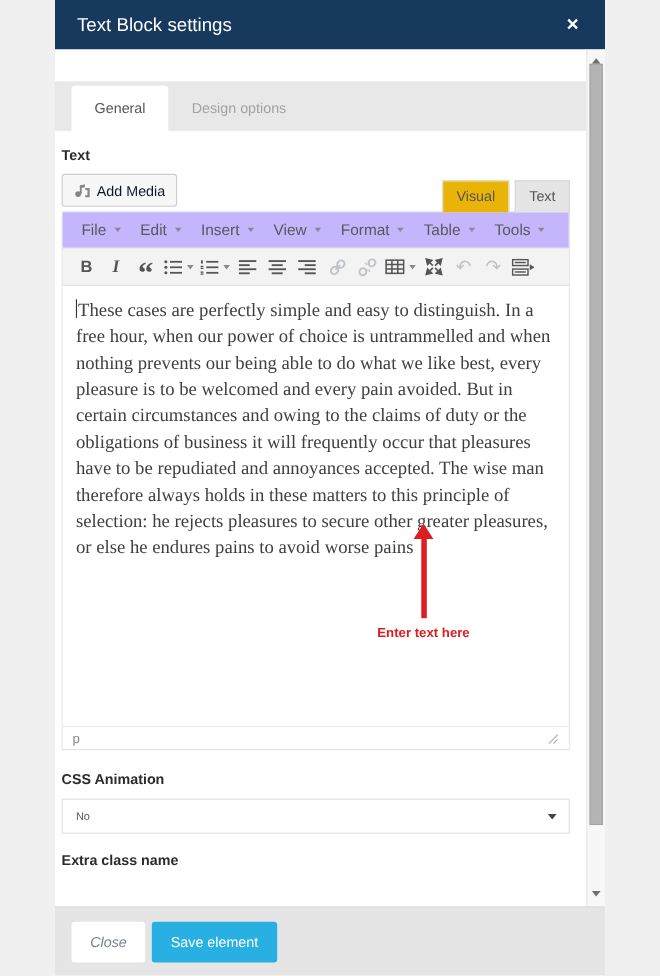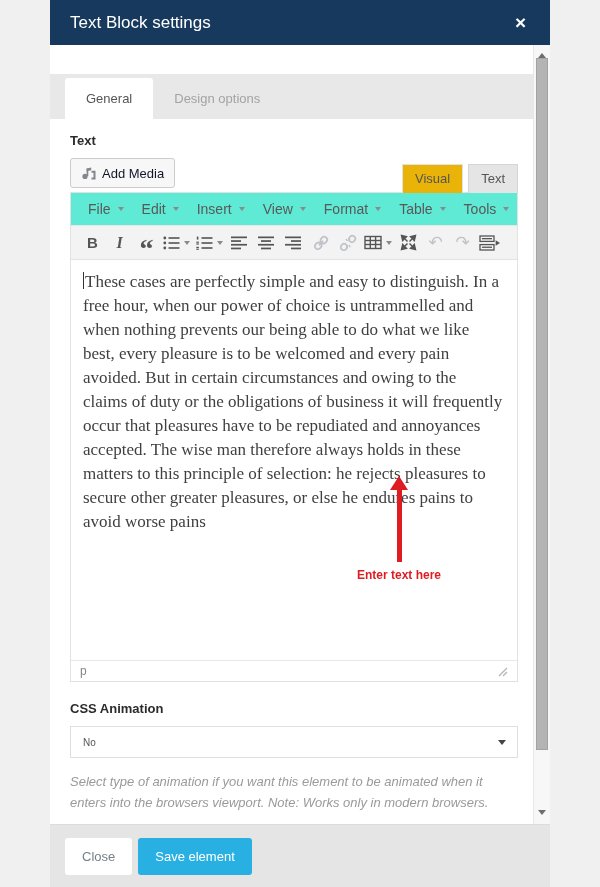--- a/index.html
+++ b/index.html
@@ -21,36 +21,36 @@
   
   .modal-body{position:absolute;top:45px;left:0;right:0;bottom:63px;overflow:hidden;background:#fff;}
   .scroll-content{margin-right:17px;}
 
   
   .tabbar{height:45px;background:#e8e8e8;display:flex;align-items:flex-end;padding-left:15px;margin-top:29px;}
   .tab{font-size:13px;padding:0 21px;height:41px;display:flex;align-items:center;color:#a3a3a3;cursor:pointer;}
   .tab.active{background:#fff;color:#555;border-radius:3px 3px 0 0;}
 
   
-  .panel{background:#fff;padding:14px 15px 0 20px;}
+  .panel{background:#fff;padding:14px 15px 0 6px;}
   .field-label{font-size:13px;font-weight:700;color:#2b2b2b;margin-bottom:10px;}
 
   
   .media-row{display:flex;align-items:flex-end;margin-bottom:0;height:34px;}
   .add-media-btn{display:inline-flex;align-items:center;gap:6px;height:30px;padding:0 10px;
     background:#f7f7f7;border:1px solid #cccccc;border-radius:3px;font-size:13px;color:#0f172a;
     cursor:pointer;align-self:flex-start;}
   .mode-tabs{margin-left:auto;display:flex;position:relative;z-index:2;margin-bottom:-1px;}
   .mode-tab{font-size:13px;color:#555;padding:6px 12px 7px;cursor:pointer;background:#e5e5e5;
     border:1px solid #d5d5d5;border-bottom:none;margin-left:5px;}
   .mode-tab.active{background:#eab308;border-color:#e2e2e2;}
 
   
   .editor{border:1px solid #e2e2e2;background:#fff;}
-  .menubar{display:flex;align-items:center;padding:0 8px;height:33px;border-bottom:1px solid #e8e8e8;background:#5eead4;}
+  .menubar{display:flex;align-items:center;padding:0 8px;height:33px;border-bottom:1px solid #e8e8e8;background:#c4b5fd;}
   .menubtn{display:flex;align-items:center;font-size:14px;color:#595959;padding:6px 9px;cursor:pointer;}
   .caret{display:inline-block;width:0;height:0;border-left:3.5px solid transparent;border-right:3.5px solid transparent;
     border-top:4px solid #8a8a8a;margin-left:7px;}
   .toolbar{display:flex;align-items:center;padding:4px 8px;background:#f3f3f3;border-bottom:1px solid #e2e2e2;height:34px;}
   .tbtn{display:inline-flex;align-items:center;justify-content:center;min-width:27px;height:26px;padding:0 3px;
     color:#555;cursor:pointer;border-radius:2px;}
   .tbtn .glyph-b{font-weight:700;font-size:15px;}
   .tbtn .glyph-i{font-family:"Liberation Serif",serif;font-style:italic;font-size:16px;font-weight:600;}
   .tbtn .glyph-q{font-family:"Liberation Serif",serif;font-size:28px;font-weight:700;line-height:8px;margin-top:12px;}
   .tbtn .glyph-ur{font-size:17px;line-height:1;}
@@ -87,21 +87,21 @@
   .sb-down{bottom:5px;}
   .sb-up span{width:0;height:0;border-left:4px solid transparent;border-right:4px solid transparent;border-bottom:5px solid #6e6e6e;}
   .sb-down span{width:0;height:0;border-left:4px solid transparent;border-right:4px solid transparent;border-top:5px solid #6e6e6e;}
   .sb-thumb{position:absolute;left:2px;top:13px;width:12px;height:692px;background:#b4b4b4;border:1px solid #a2a2a2;cursor:grab;}
 
   
   .modal-footer{position:absolute;left:0;right:0;bottom:0;height:63px;background:#e5e5e5;border-top:1px solid #dcdcde;
     display:flex;align-items:center;padding:0 15px;gap:6px;}
   .btn{height:37px;border:none;border-radius:3px;font-size:13px;padding:0 17px;cursor:pointer;
     font-family:"Liberation Sans","DejaVu Sans",sans-serif;}
-  .btn-close{background:#fff;color:#75808a;}
+  .btn-close{background:#fff;color:#75808a;font-style:italic;}
   .btn-save{background:var(--save-bg,#29b0e2);color:#fff;}
 
   svg{display:block;}
 </style>
 </head>
 <body>
 
 <div class="modal">
 
   <div class="modal-header">
@@ -345,21 +345,20 @@
               </svg>
             </span>
           </div>
         </div>
 
         <div class="field-label section-gap">CSS Animation</div>
         <div class="select-box">
           <span>No</span>
           <span class="select-caret"></span>
         </div>
-        <div class="desc">Select type of animation if you want this element to be animated when it enters into the browsers viewport. Note: Works only in modern browsers.</div>
 
         <div class="extra-wrap">
           <div class="field-label">Extra class name</div>
 
         </div>
 
       </div>
     </div>
 
     <div class="scrollbar">

